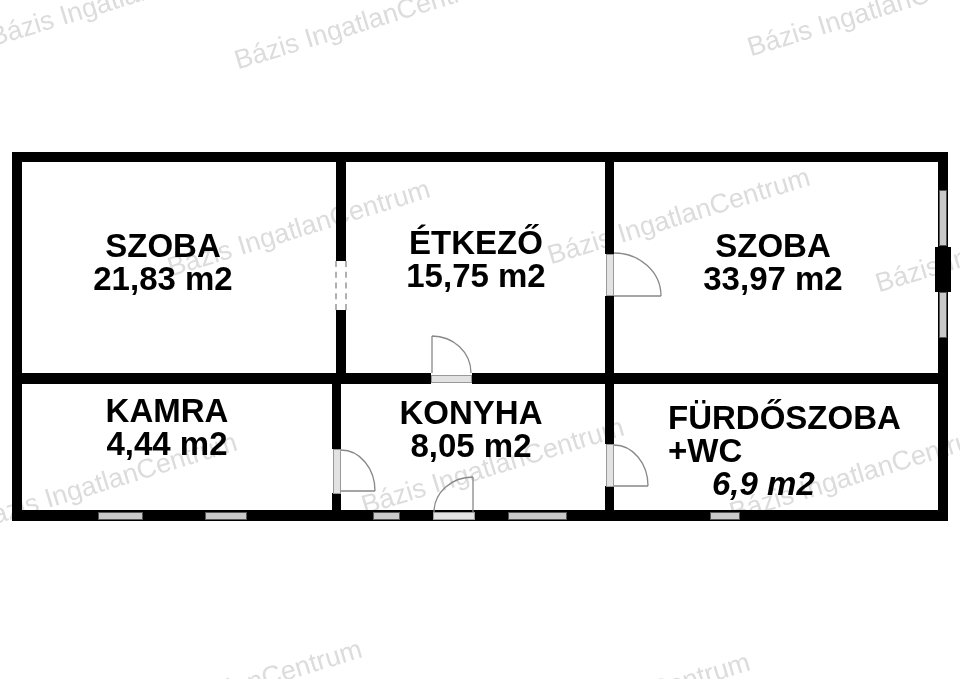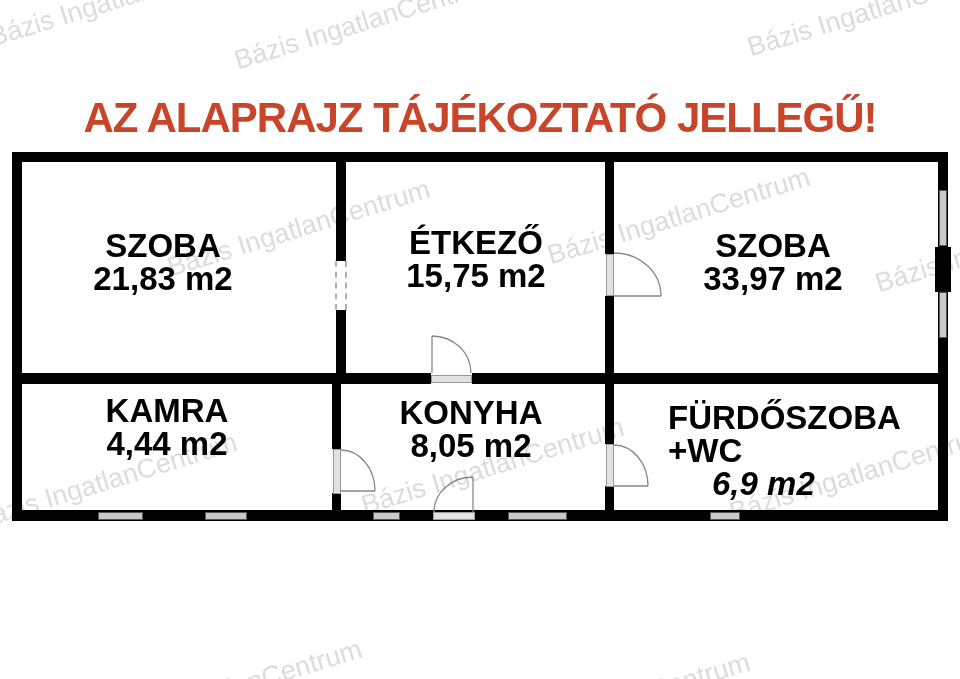--- a/index.html
+++ b/index.html
@@ -46,21 +46,20 @@
   <span class="wm" style="left:748px;top:33px">Bázis IngatlanCentrum</span>
   <span class="wm" style="left:168px;top:253px">Bázis IngatlanCentrum</span>
   <span class="wm" style="left:548px;top:241px">Bázis IngatlanCentrum</span>
   <span class="wm" style="left:876px;top:269px">Bázis IngatlanCentrum</span>
   <span class="wm" style="left:-25px;top:506px">Bázis IngatlanCentrum</span>
   <span class="wm" style="left:362px;top:491px">Bázis IngatlanCentrum</span>
   <span class="wm" style="left:730px;top:498px">Bázis IngatlanCentrum</span>
   <span class="wm" style="left:100px;top:713px">Bázis IngatlanCentrum</span>
   <span class="wm" style="left:488px;top:726px">Bázis IngatlanCentrum</span>
 
-  <div class="title">AZ ALAPRAJZ TÁJÉKOZTATÓ JELLEGŰ!</div>
 
   <div>
 
     <div class="wall" style="left:12px;top:152px;width:936px;height:10px"></div>
     <div class="wall" style="left:12px;top:510px;width:936px;height:11px"></div>
     <div class="wall" style="left:12px;top:152px;width:10px;height:369px"></div>
     <div class="wall" style="left:938px;top:152px;width:10px;height:369px"></div>
 
     <div class="wall" style="left:22px;top:373px;width:409px;height:11px"></div>
     <div class="wall" style="left:472px;top:373px;width:466px;height:11px"></div>

